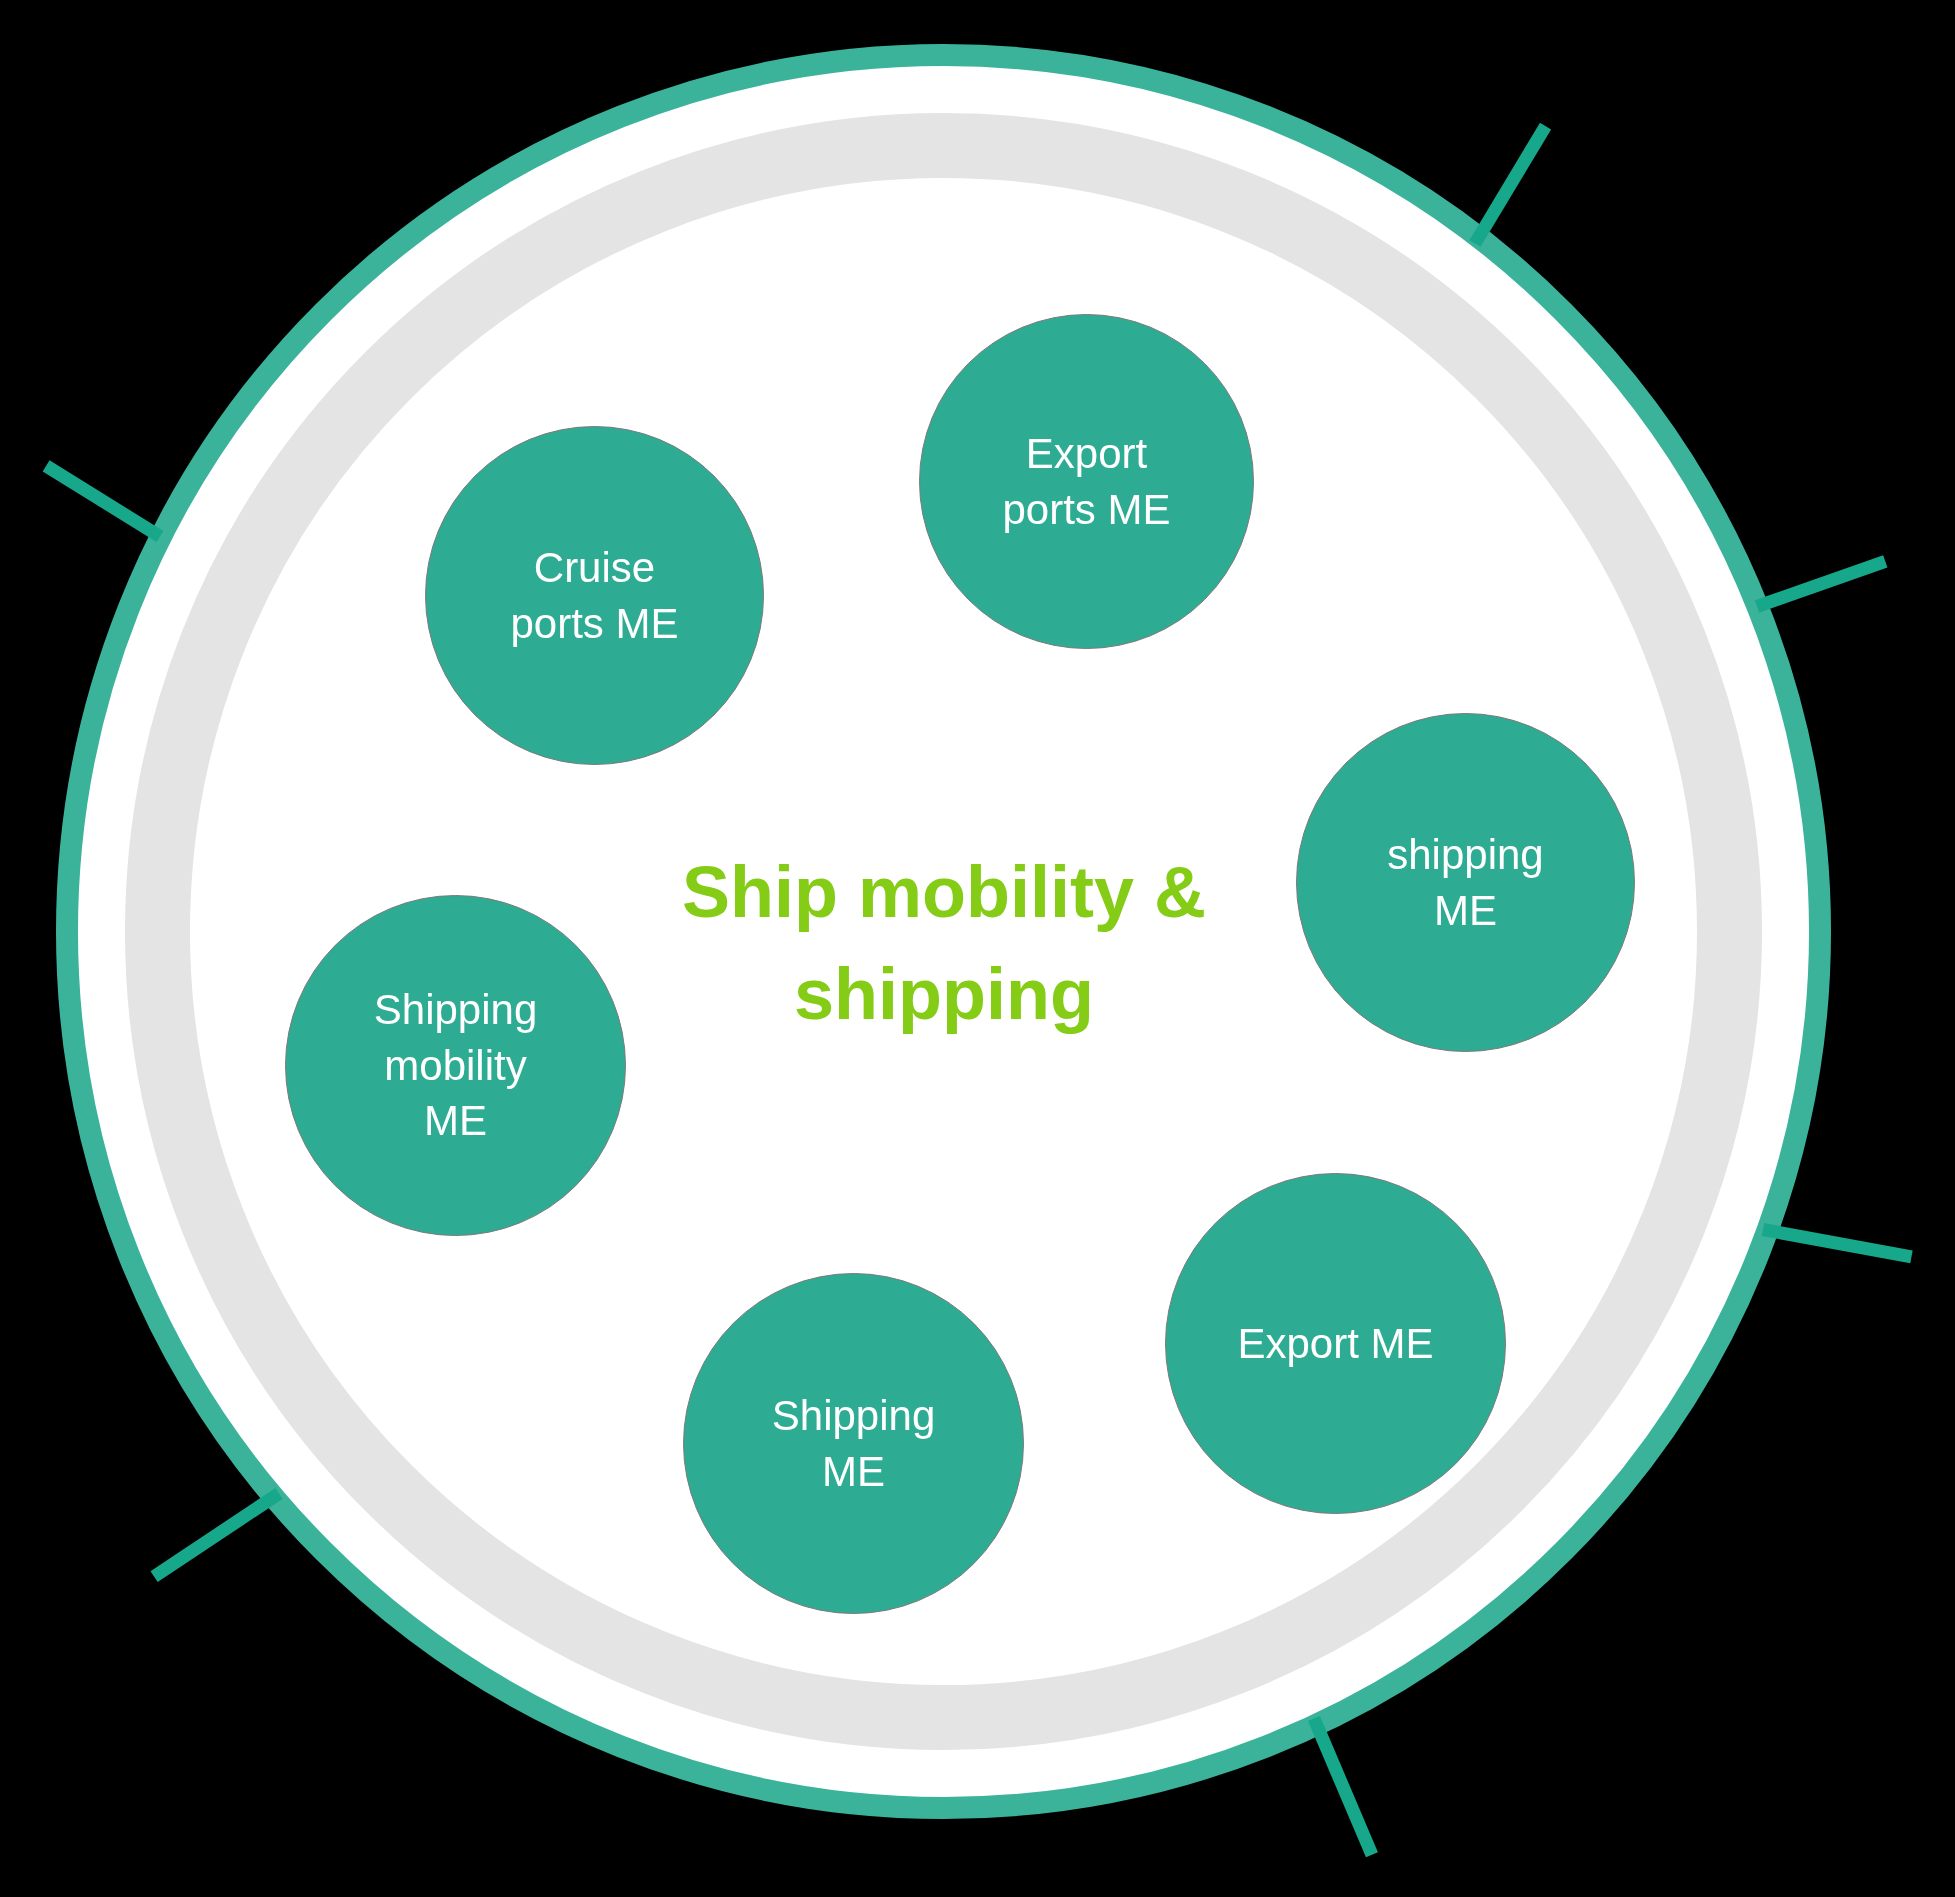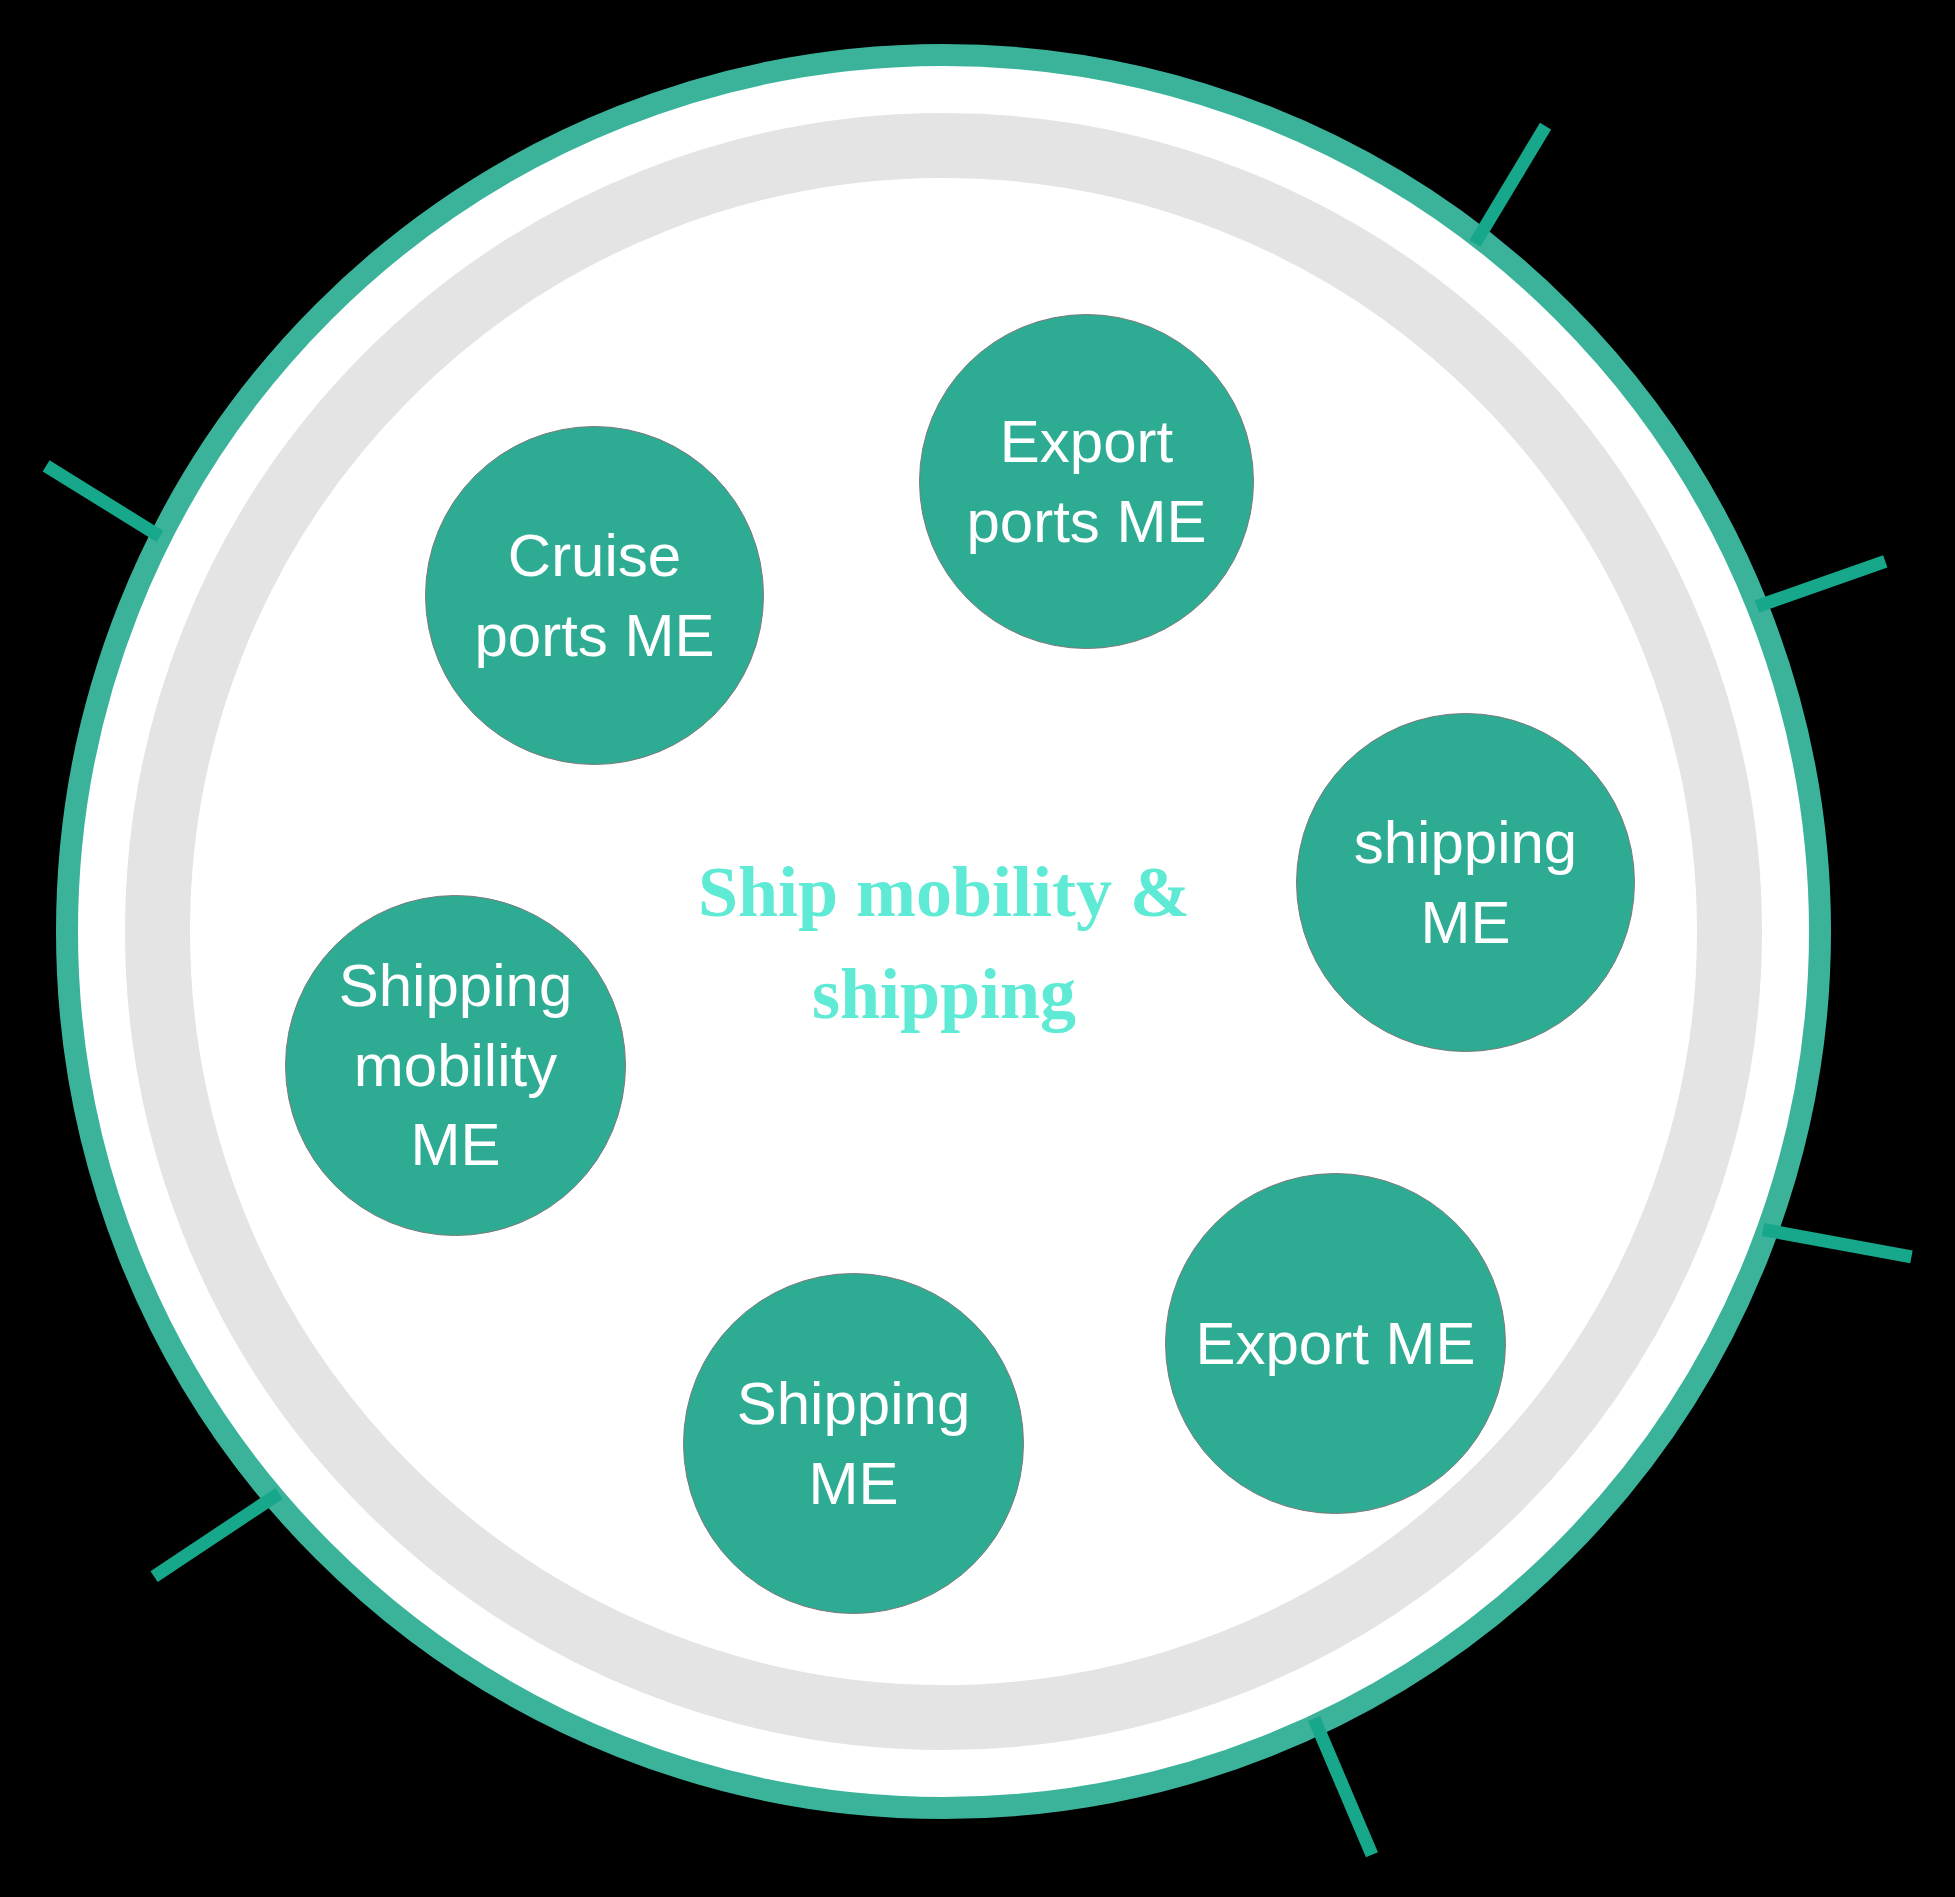--- a/index.html
+++ b/index.html
@@ -45,38 +45,37 @@
   }
   .title {
     position: absolute;
     left: 366px;
     top: 841px;
     width: 1156px;
     text-align: center;
     font-size: 72px;
     font-weight: 700;
     line-height: 1.42;
-    color: #5eead4;
+    color: #84cc16;
     letter-spacing: 0px;
-    font-family: Liberation Serif, serif;
   }
   .title span { display: block; }
   .node {
     position: absolute;
     box-sizing: border-box;
     border-radius: 50%;
     background: #2EAC93;
     border: 1.9px solid #7A7A7A;
     display: flex;
     align-items: center;
     justify-content: center;
   }
   .node-label {
     color: #FFFFFF;
-    font-size: 60px;
+    font-size: 42px;
     font-weight: 400;
     line-height: 1.33;
     text-align: center;
   }
   .node-label div { white-space: nowrap; }
 </style>
 </head>
 <body>
 
 <div class="canvas">

